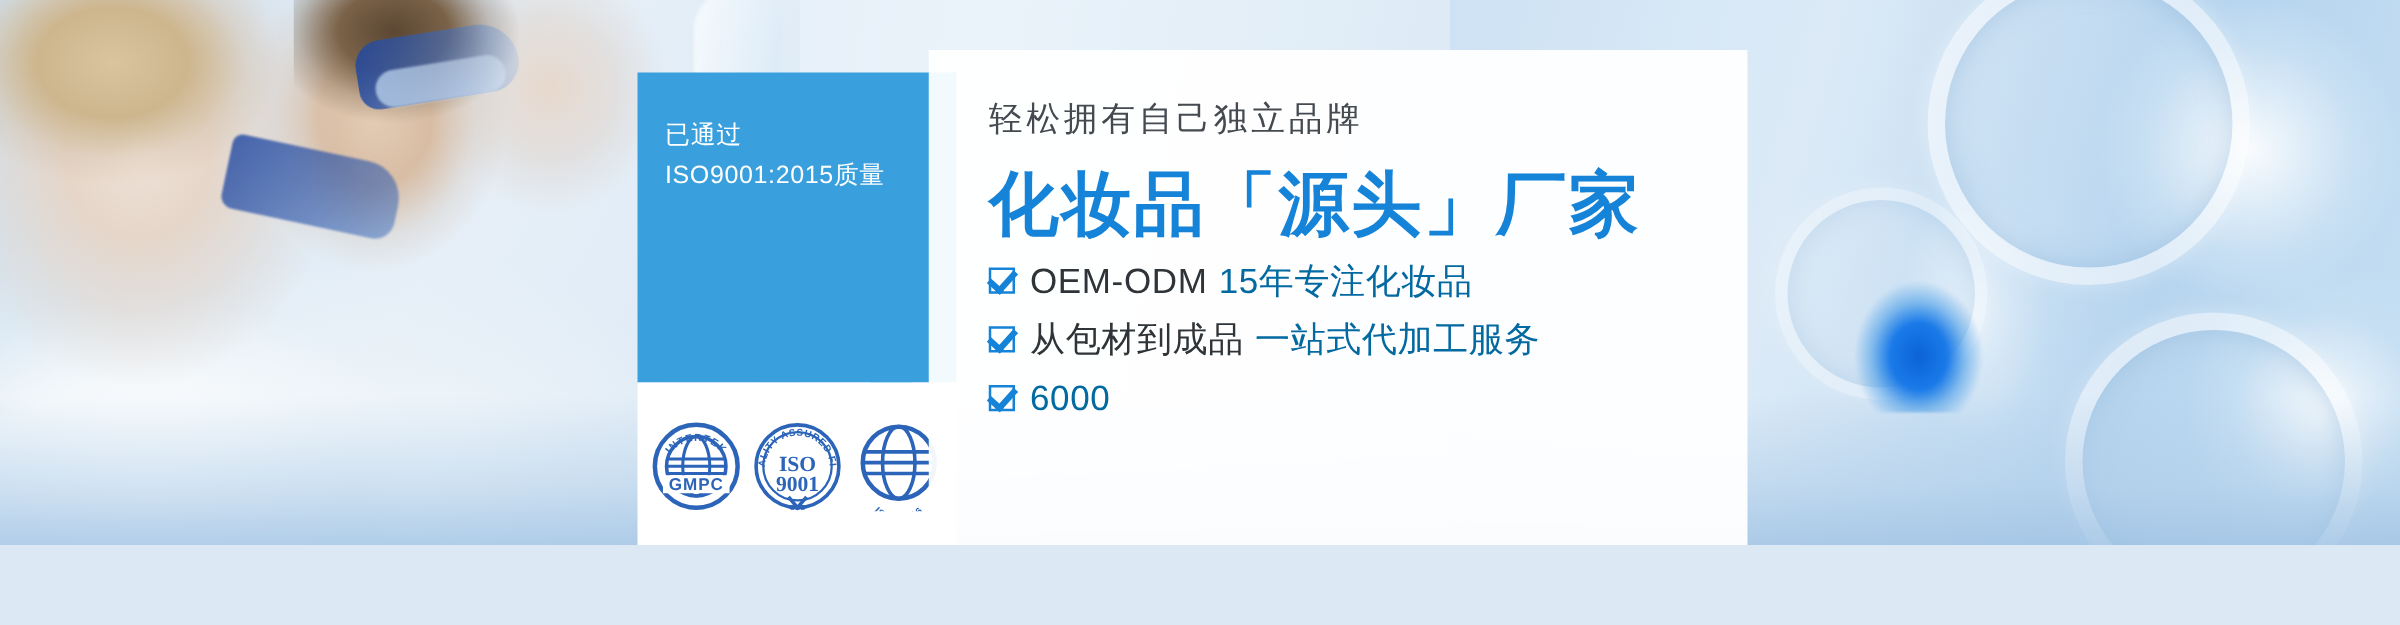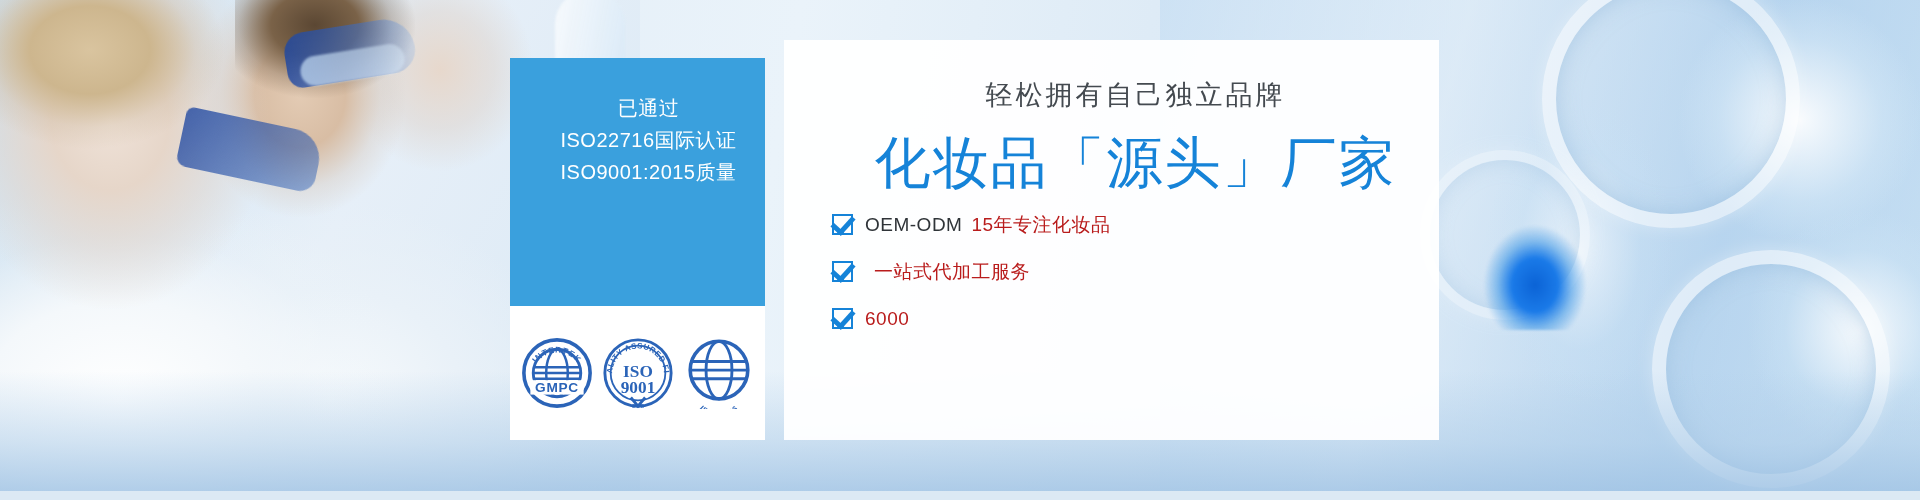--- a/index.html
+++ b/index.html
@@ -1,21 +1,21 @@
 <!DOCTYPE html>
 <html><head>
 <meta charset="utf-8">
 <style>
   html,body{margin:0;padding:0;}
   body{
     width:1920px;height:500px;overflow:hidden;
     font-family:"Liberation Sans","DejaVu Sans",sans-serif;
     background:#dce9f4;
   }
-  .banner{position:relative;width:1920px;height:491px;overflow:hidden;text-align:center;}
+  .banner{position:relative;width:1920px;height:436px;overflow:hidden;}
 
   
   .bg{position:absolute;inset:0;background:
       linear-gradient(100deg,#cfe0ee 0%,#e2edf7 18%,#eaf3fa 40%,#dbe9f5 62%,#cbdff1 80%,#bcd7ee 100%);
   }
   .bg-left-lab{position:absolute;left:0;top:0;width:640px;height:500px;
     background:
       radial-gradient(ellipse 210px 250px at 110px 120px,#efe2d8 0%,#e6d6c9 28%,rgba(225,213,204,.55) 52%,rgba(220,230,240,0) 76%),
       radial-gradient(ellipse 130px 150px at 300px 95px,#e3cbb4 0%,#d8bda4 35%,rgba(214,196,180,.35) 62%,rgba(220,230,240,0) 82%),
       radial-gradient(ellipse 120px 130px at 440px 70px,#e7d8cc 0%,rgba(222,208,197,.45) 45%,rgba(220,230,240,0) 78%),
@@ -64,30 +64,30 @@
     border-left:17px solid transparent;border-right:17px solid transparent;border-top:20px solid #3aa0dd;}
   .cert-lines{padding:34px 0 0 22px;}
   .cert-line{color:#ffffff;font-size:20px;line-height:32px;letter-spacing:.5px;white-space:nowrap;}
 
   
   .logo-strip{position:absolute;left:510px;top:306px;width:255px;height:134px;
     background:#ffffff;display:flex;align-items:center;justify-content:space-around;padding:0 6px;box-sizing:border-box;}
   .logo{width:72px;height:72px;}
 
   
-  .content-panel{position:absolute;left:784px;top:40px;width:655px;height:400px;
+  .content-panel{position:absolute;left:743px;top:40px;width:655px;height:400px;
     background:rgba(255,255,255,.94);box-sizing:border-box;padding:42px 0 0 48px;}
   .sub-head{color:#444a50;font-size:27px;letter-spacing:3px;line-height:1;margin-bottom:22px;}
-  .main-head{color:#1583d8;font-size:56px;font-weight:normal;letter-spacing:2px;line-height:1.15;white-space:nowrap;}
+  .main-head{color:#1583d8;font-size:56px;font-weight:bold;letter-spacing:2px;line-height:1.15;white-space:nowrap;}
   .bullets{margin-top:6px;}
-  .bullet{display:flex;align-items:center;height:47px;font-size:19px;color:#2f3438;letter-spacing:.5px;white-space:nowrap;}
+  .bullet{display:flex;align-items:center;height:47px;font-size:28px;color:#2f3438;letter-spacing:.5px;white-space:nowrap;}
   .check{width:21px;height:21px;border:2px solid #1583d8;margin-right:12px;position:relative;flex:0 0 auto;box-sizing:border-box;}
   .check:after{content:"";position:absolute;left:2px;top:-4px;width:9px;height:17px;
     border:solid #1583d8;border-width:0 5px 5px 0;transform:rotate(42deg);}
-  .hl{color:#b91c1c;}
+  .hl{color:#0369a1;}
   .sp{display:inline-block;width:9px;}
 </style>
 </head>
 <body>
 
 <div class="banner">
 
   <div class="bg">
     <div class="bg-left-lab"></div>
     <div class="bg-hair"></div>
@@ -101,21 +101,20 @@
       <div class="bg-ring ring2"></div>
       <div class="bg-ring ring3"></div>
     </div>
     <div class="bg-blue-drop"></div>
     <div class="bg-bottom-fade"></div>
   </div>
 
   <div class="cert-panel">
     <div class="cert-lines">
       <div class="cert-line">已通过</div>
-      <div class="cert-line">ISO22716国际认证</div>
       <div class="cert-line">ISO9001:2015质量</div>
     </div>
     <div class="notch"></div>
   </div>
 
   <div class="logo-strip">
 
     <svg class="logo" viewBox="0 0 100 100">
       <circle cx="50" cy="50" r="46" fill="none" stroke="#2b64b8" stroke-width="5"></circle>
       <ellipse cx="50" cy="50" rx="33" ry="33" fill="none" stroke="#2b64b8" stroke-width="4"></ellipse>
@@ -167,20 +166,21 @@
       <div class="bullet">
         <span class="check"></span>
         <span>OEM-ODM</span>
           <span class="sp"></span>
           <span class="hl">15年专注化妆品</span>
           <span></span>
       </div>
 
       <div class="bullet">
         <span class="check"></span>
+        <span>从包材到成品</span>
           <span class="sp"></span>
           <span class="hl">一站式代加工服务</span>
           <span></span>
       </div>
 
       <div class="bullet">
         <span class="check"></span>
         <span></span>
           <span class="hl">6000</span>
       </div>

